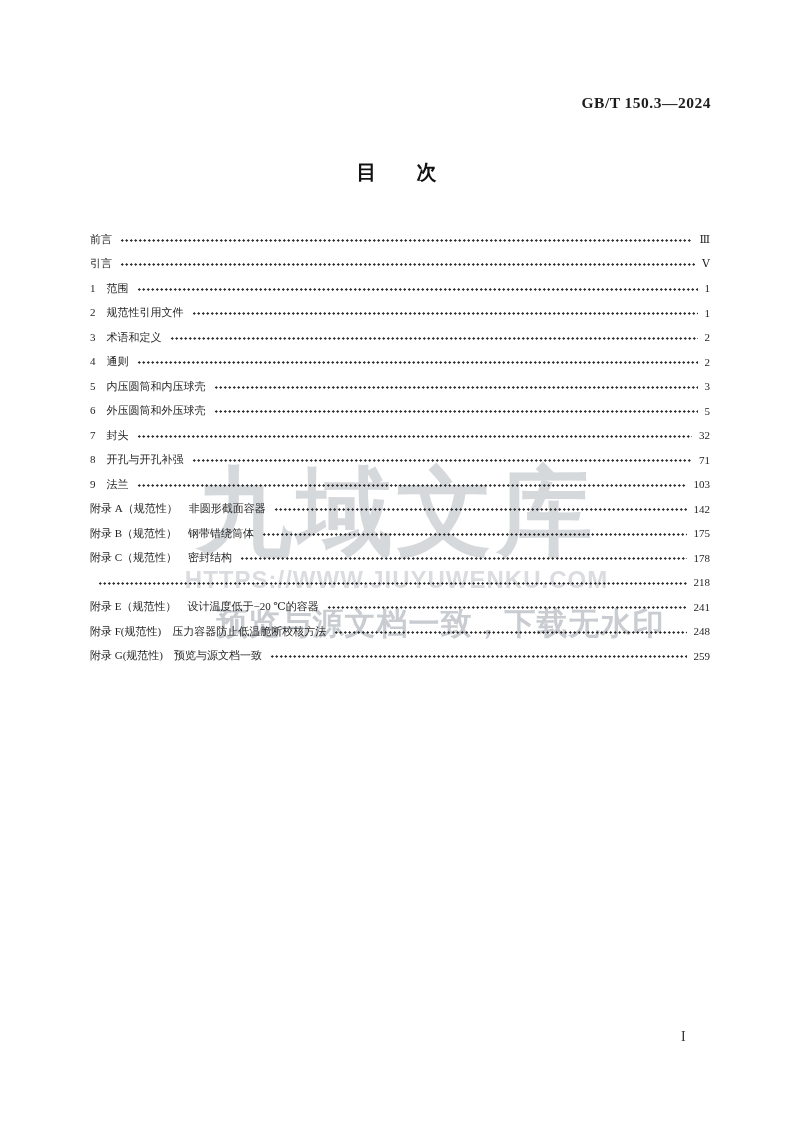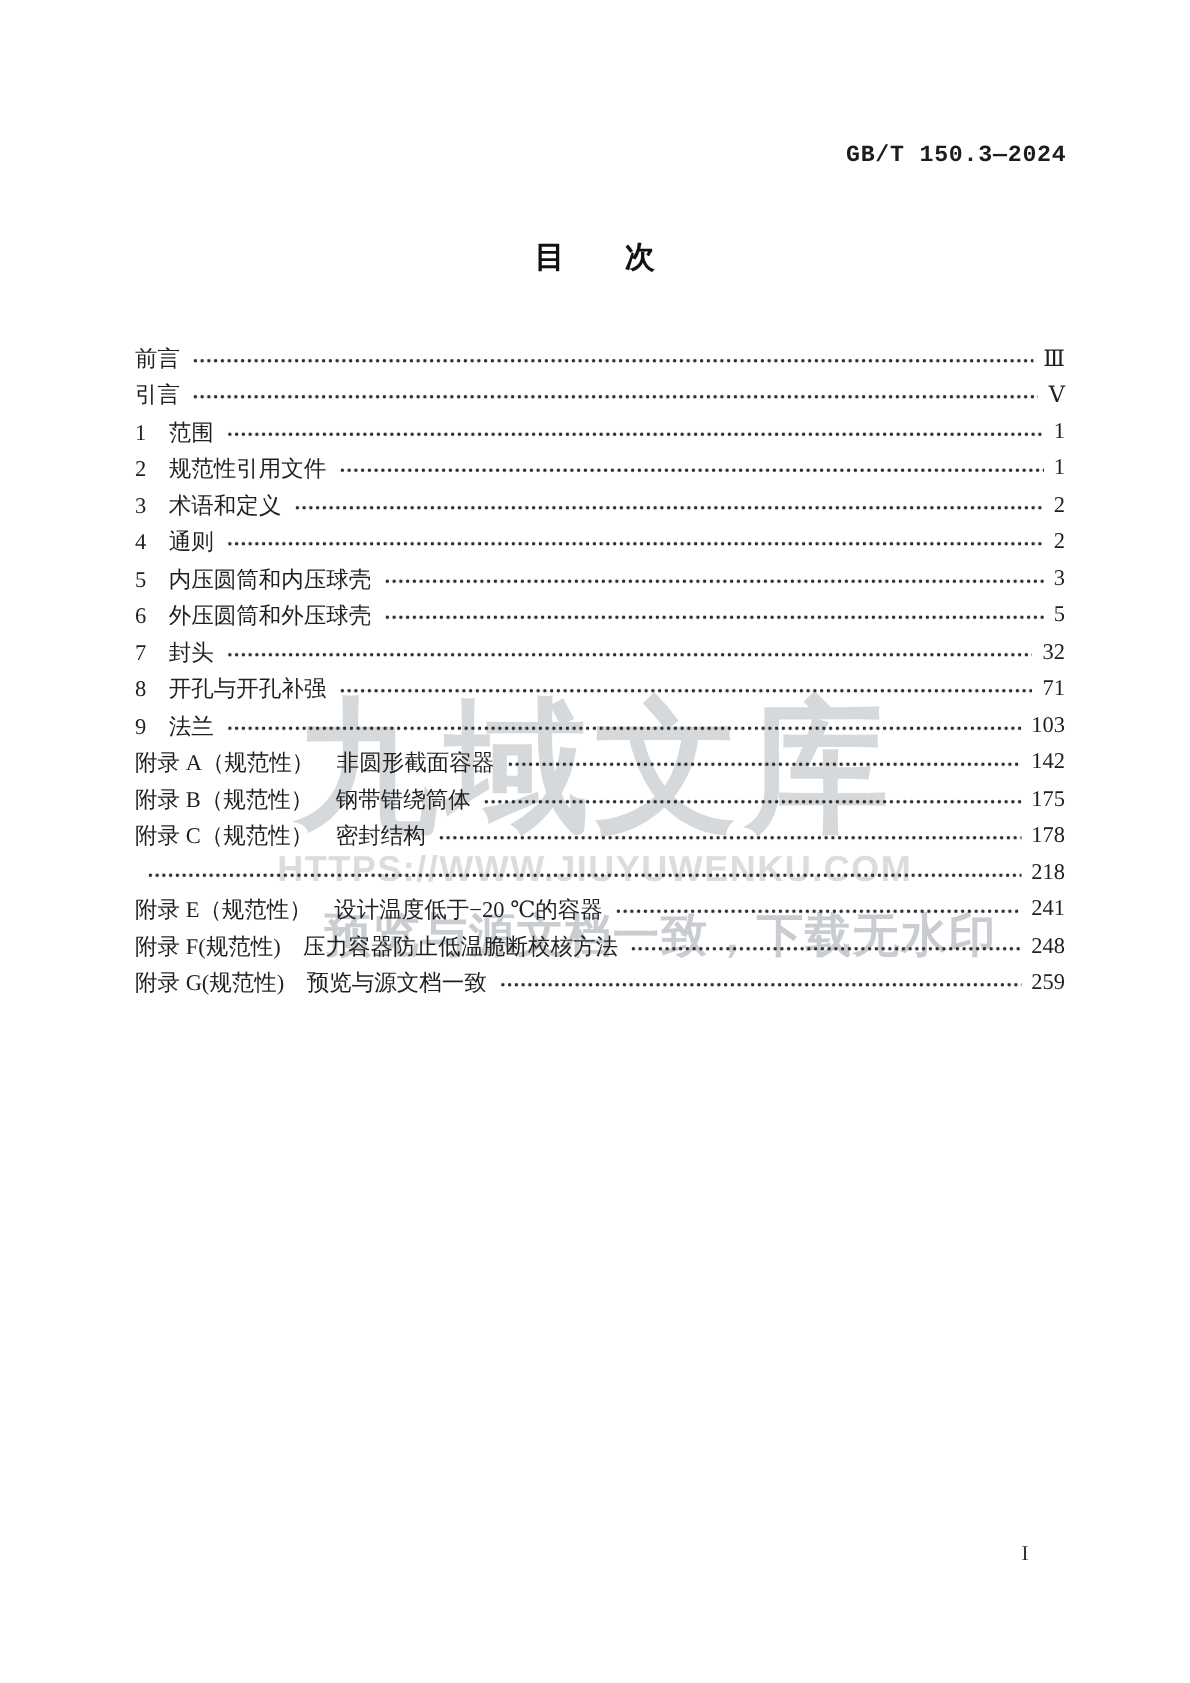--- a/index.html
+++ b/index.html
@@ -70,21 +70,20 @@
     z-index: 1;
   }
   .doc-number {
     position: absolute;
     top: 94px;
     right: 82px;
     font-size: 15.5px;
     font-weight: bold;
     letter-spacing: 0.5px;
     white-space: pre;
-    font-family: Liberation Mono, monospace;
   }
   .toc-title {
     position: absolute;
     top: 162px;
     left: 0;
     width: 100%;
     margin: 0;
     text-align: center;
     font-family: "Liberation Sans", "DejaVu Sans", sans-serif;
     font-weight: bold;
@@ -96,21 +95,21 @@
   .toc {
     position: absolute;
     top: 227px;
     left: 90px;
     width: 620px;
   }
   .toc-row {
     display: flex;
     align-items: center;
     height: 24.5px;
-    font-size: 15px;
+    font-size: 11px;
     white-space: pre;
   }
   .toc-label {
     flex: 0 0 auto;
     color: #1f1f1f;
   }
   .dots {
     flex: 1 1 auto;
     align-self: center;
     height: 15px;

